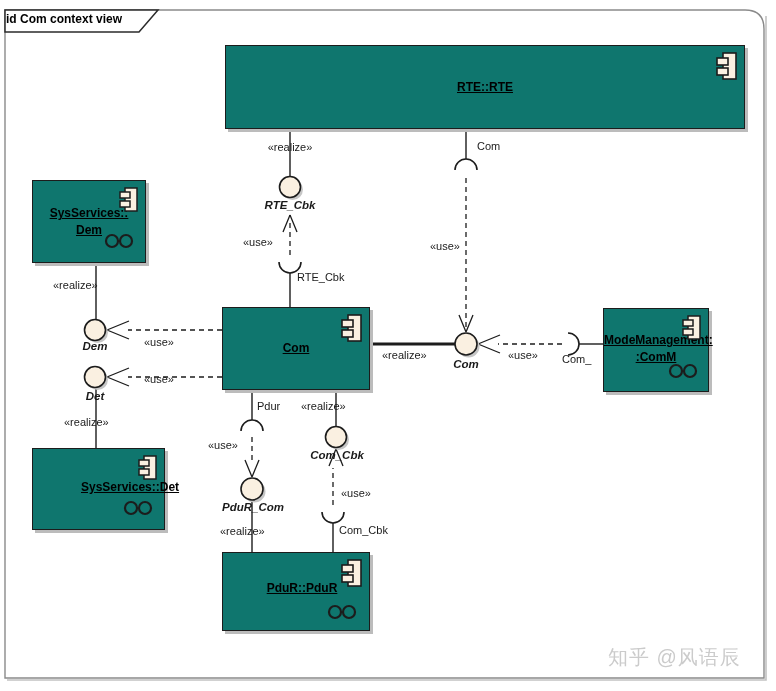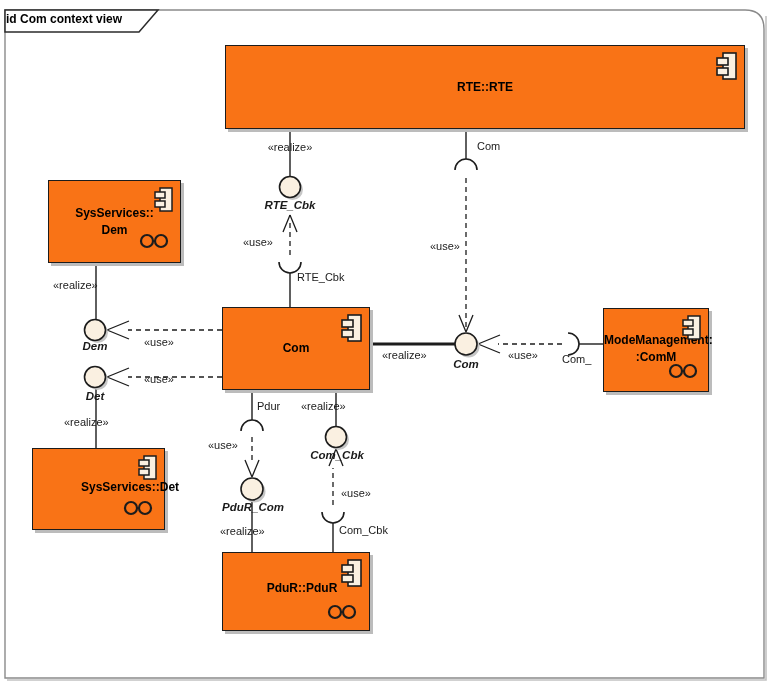--- a/index.html
+++ b/index.html
@@ -3,22 +3,22 @@
 <meta charset="utf-8">
 <style>
   html,body{margin:0;padding:0;background:#ffffff;}
   .canvas{position:relative;width:776px;height:691px;background:#ffffff;overflow:hidden;
           font-family:"Liberation Sans","DejaVu Sans",sans-serif;color:#000;}
   .layer{position:absolute;left:0;top:0;}
   .label{position:absolute;font-size:11px;line-height:13px;white-space:nowrap;color:#1a1a1a;}
   .center{text-align:center;}
   .title{font-size:12px;font-weight:bold;color:#000;}
   .ball-label{font-weight:bold;font-style:italic;font-size:11.5px;}
-  .component{position:absolute;background:#f97316;border:1.6px solid #1c1c1c;
-             box-shadow:3px 3px 0 #bcbcbc;box-sizing:border-box;}
+  .component{position:absolute;background:#0f766e;border:1.6px solid #1c1c1c;
+             box-shadow:3px 3px 0 #bcbcbc;box-sizing:border-box;text-decoration:underline;}
   .comp-name{font-size:12px;font-weight:bold;text-align:center;line-height:17px;color:#000;}
   .flex-center{display:flex;align-items:center;justify-content:center;}
   .comp-icon{position:absolute;top:5px;right:6px;}
   .inf-icon{position:absolute;}
   .watermark{position:absolute;font-size:20px;letter-spacing:1px;color:#cbcbcb;}
 </style>
 </head>
 <body>
 
 <div class="canvas">
@@ -87,21 +87,21 @@
 
   <div class="component flex-center" style="left:225px;top:45px;width:520px;height:84px;">
     <svg class="comp-icon" width="22" height="30">
       <rect x="7" y="2" width="13" height="26" fill="#faf0e1" stroke="#1c1c1c" stroke-width="1.6"></rect>
       <rect x="1" y="7" width="11" height="7" fill="#faf0e1" stroke="#1c1c1c" stroke-width="1.6"></rect>
       <rect x="1" y="17" width="11" height="7" fill="#faf0e1" stroke="#1c1c1c" stroke-width="1.6"></rect>
     </svg>
     <div class="comp-name">RTE::RTE</div>
   </div>
 
-  <div class="component" style="left:48px;top:180px;width:133px;height:83px;">
+  <div class="component" style="left:32px;top:180px;width:114px;height:83px;">
     <svg class="comp-icon" width="20" height="27">
       <rect x="6" y="2" width="12" height="23" fill="#faf0e1" stroke="#1c1c1c" stroke-width="1.5"></rect>
       <rect x="1" y="6" width="10" height="6" fill="#faf0e1" stroke="#1c1c1c" stroke-width="1.5"></rect>
       <rect x="1" y="15" width="10" height="6" fill="#faf0e1" stroke="#1c1c1c" stroke-width="1.5"></rect>
     </svg>
     <div class="comp-name" style="margin-top:24px;">SysServices::</div>
     <div class="comp-name">Dem</div>
     <svg class="inf-icon" style="right:9px;bottom:13px;" width="33" height="16">
       <circle cx="9" cy="8" r="6" fill="none" stroke="#1c1c1c" stroke-width="2.2"></circle>
       <circle cx="23" cy="8" r="6" fill="none" stroke="#1c1c1c" stroke-width="2.2"></circle>
@@ -178,14 +178,15 @@
 
   <div class="label" style="left:257px;top:400px;">Pdur</div>
   <div class="label" style="left:301px;top:400px;">«realize»</div>
   <div class="label center ball-label" style="left:300px;top:449px;width:74px;">Com_Cbk</div>
   <div class="label" style="left:208px;top:439px;">«use»</div>
   <div class="label center ball-label" style="left:210px;top:501px;width:86px;">PduR_Com</div>
   <div class="label" style="left:341px;top:487px;">«use»</div>
   <div class="label" style="left:220px;top:525px;">«realize»</div>
   <div class="label" style="left:339px;top:524px;">Com_Cbk</div>
 
+  <div class="watermark" style="left:608px;top:644px;">知乎 @风语辰</div>
 
 </div>
 
 </body></html>

